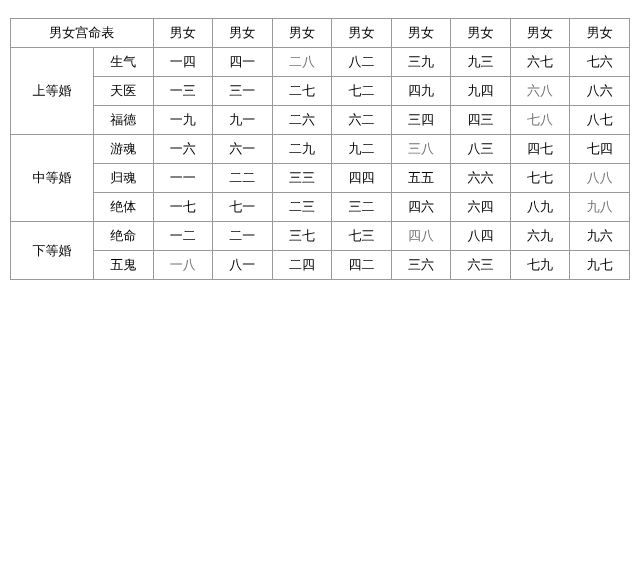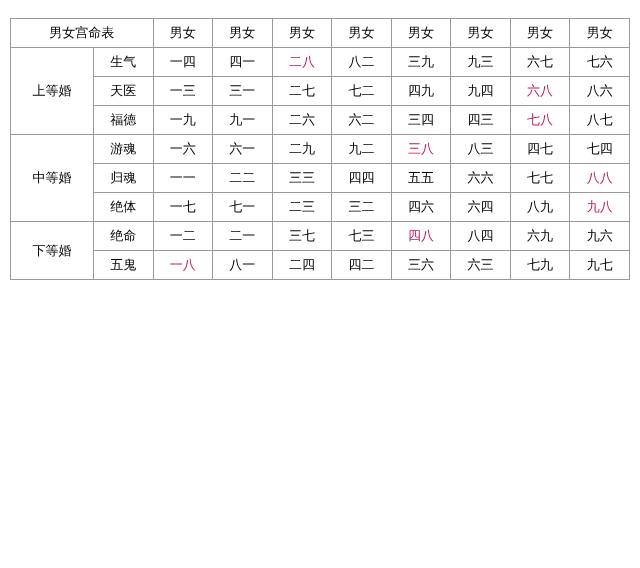--- a/index.html
+++ b/index.html
@@ -20,21 +20,21 @@
       border-collapse: collapse;
       width: 100%;
     }
     td, th {
       border: 1px solid #999;
       text-align: center;
       padding: 5px 3px;
       font-size: 13px;
       color: #000;
     }
-    .red { color: #be185d; }
+    .red { color: #737373; }
     .header-row td {
       background: #fff;
       font-weight: normal;
     }
     .rowspan-cell {
       vertical-align: middle;
     }
   </style>
 </head>
 <body>

